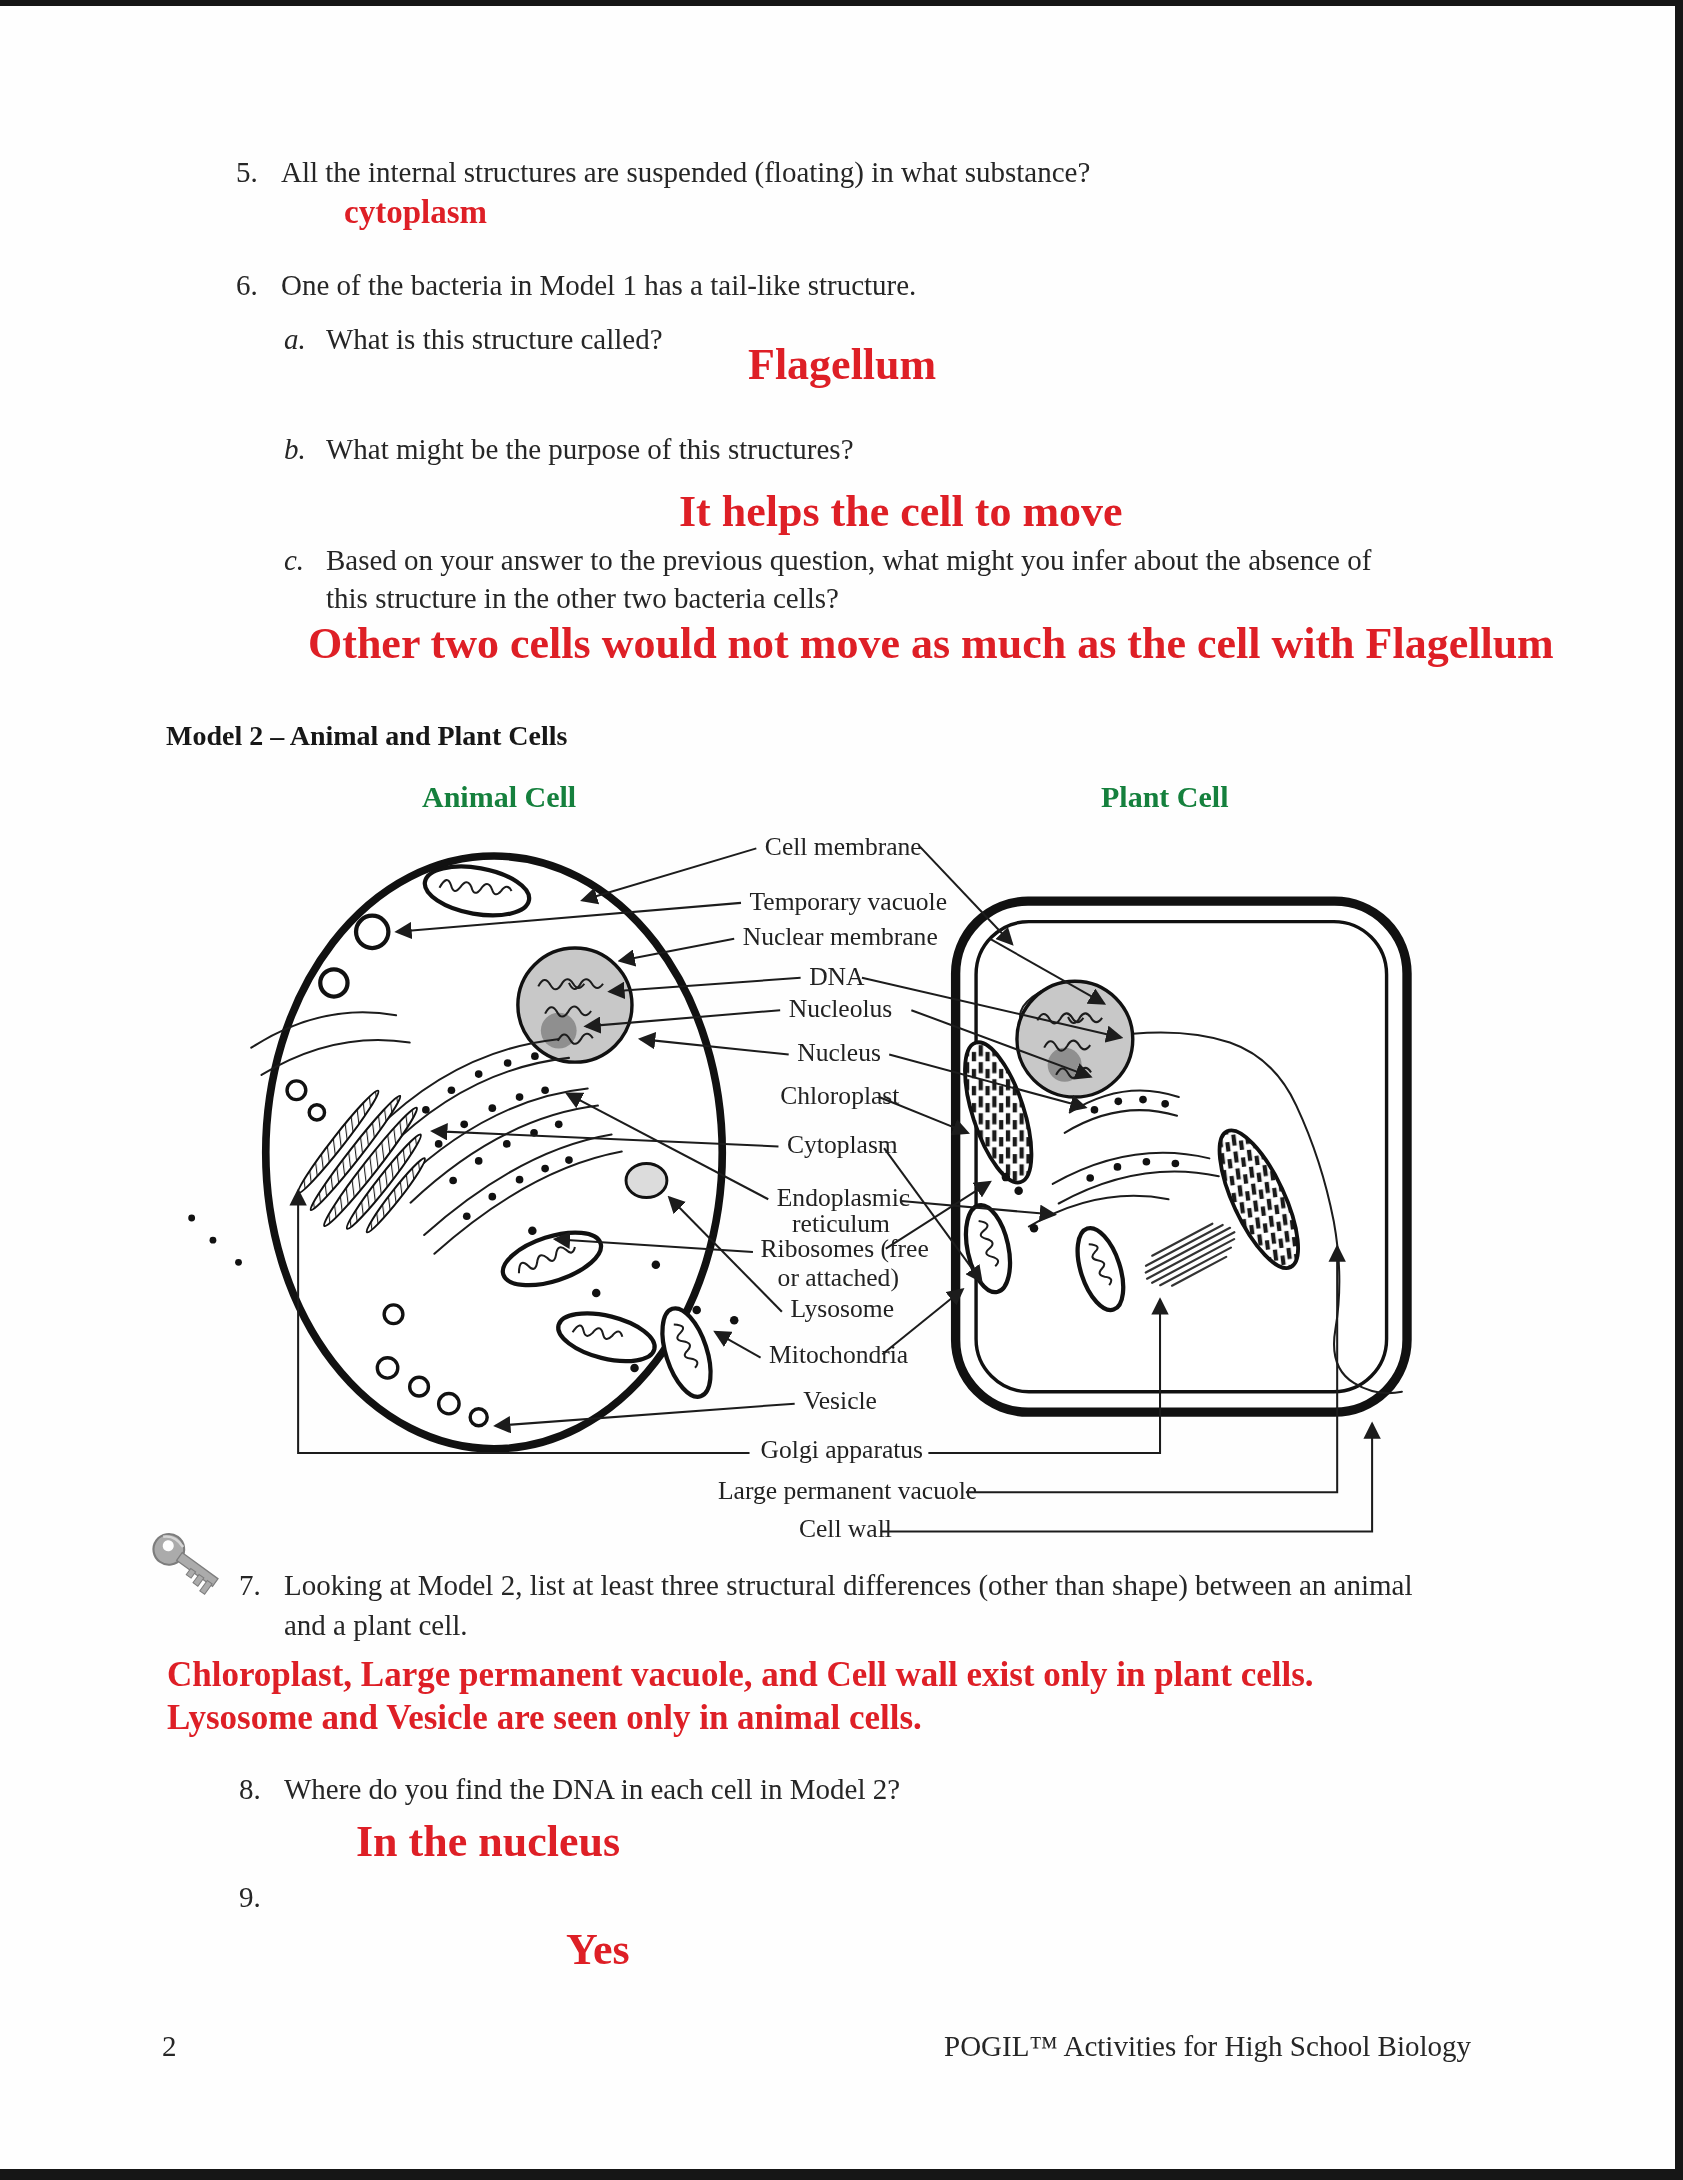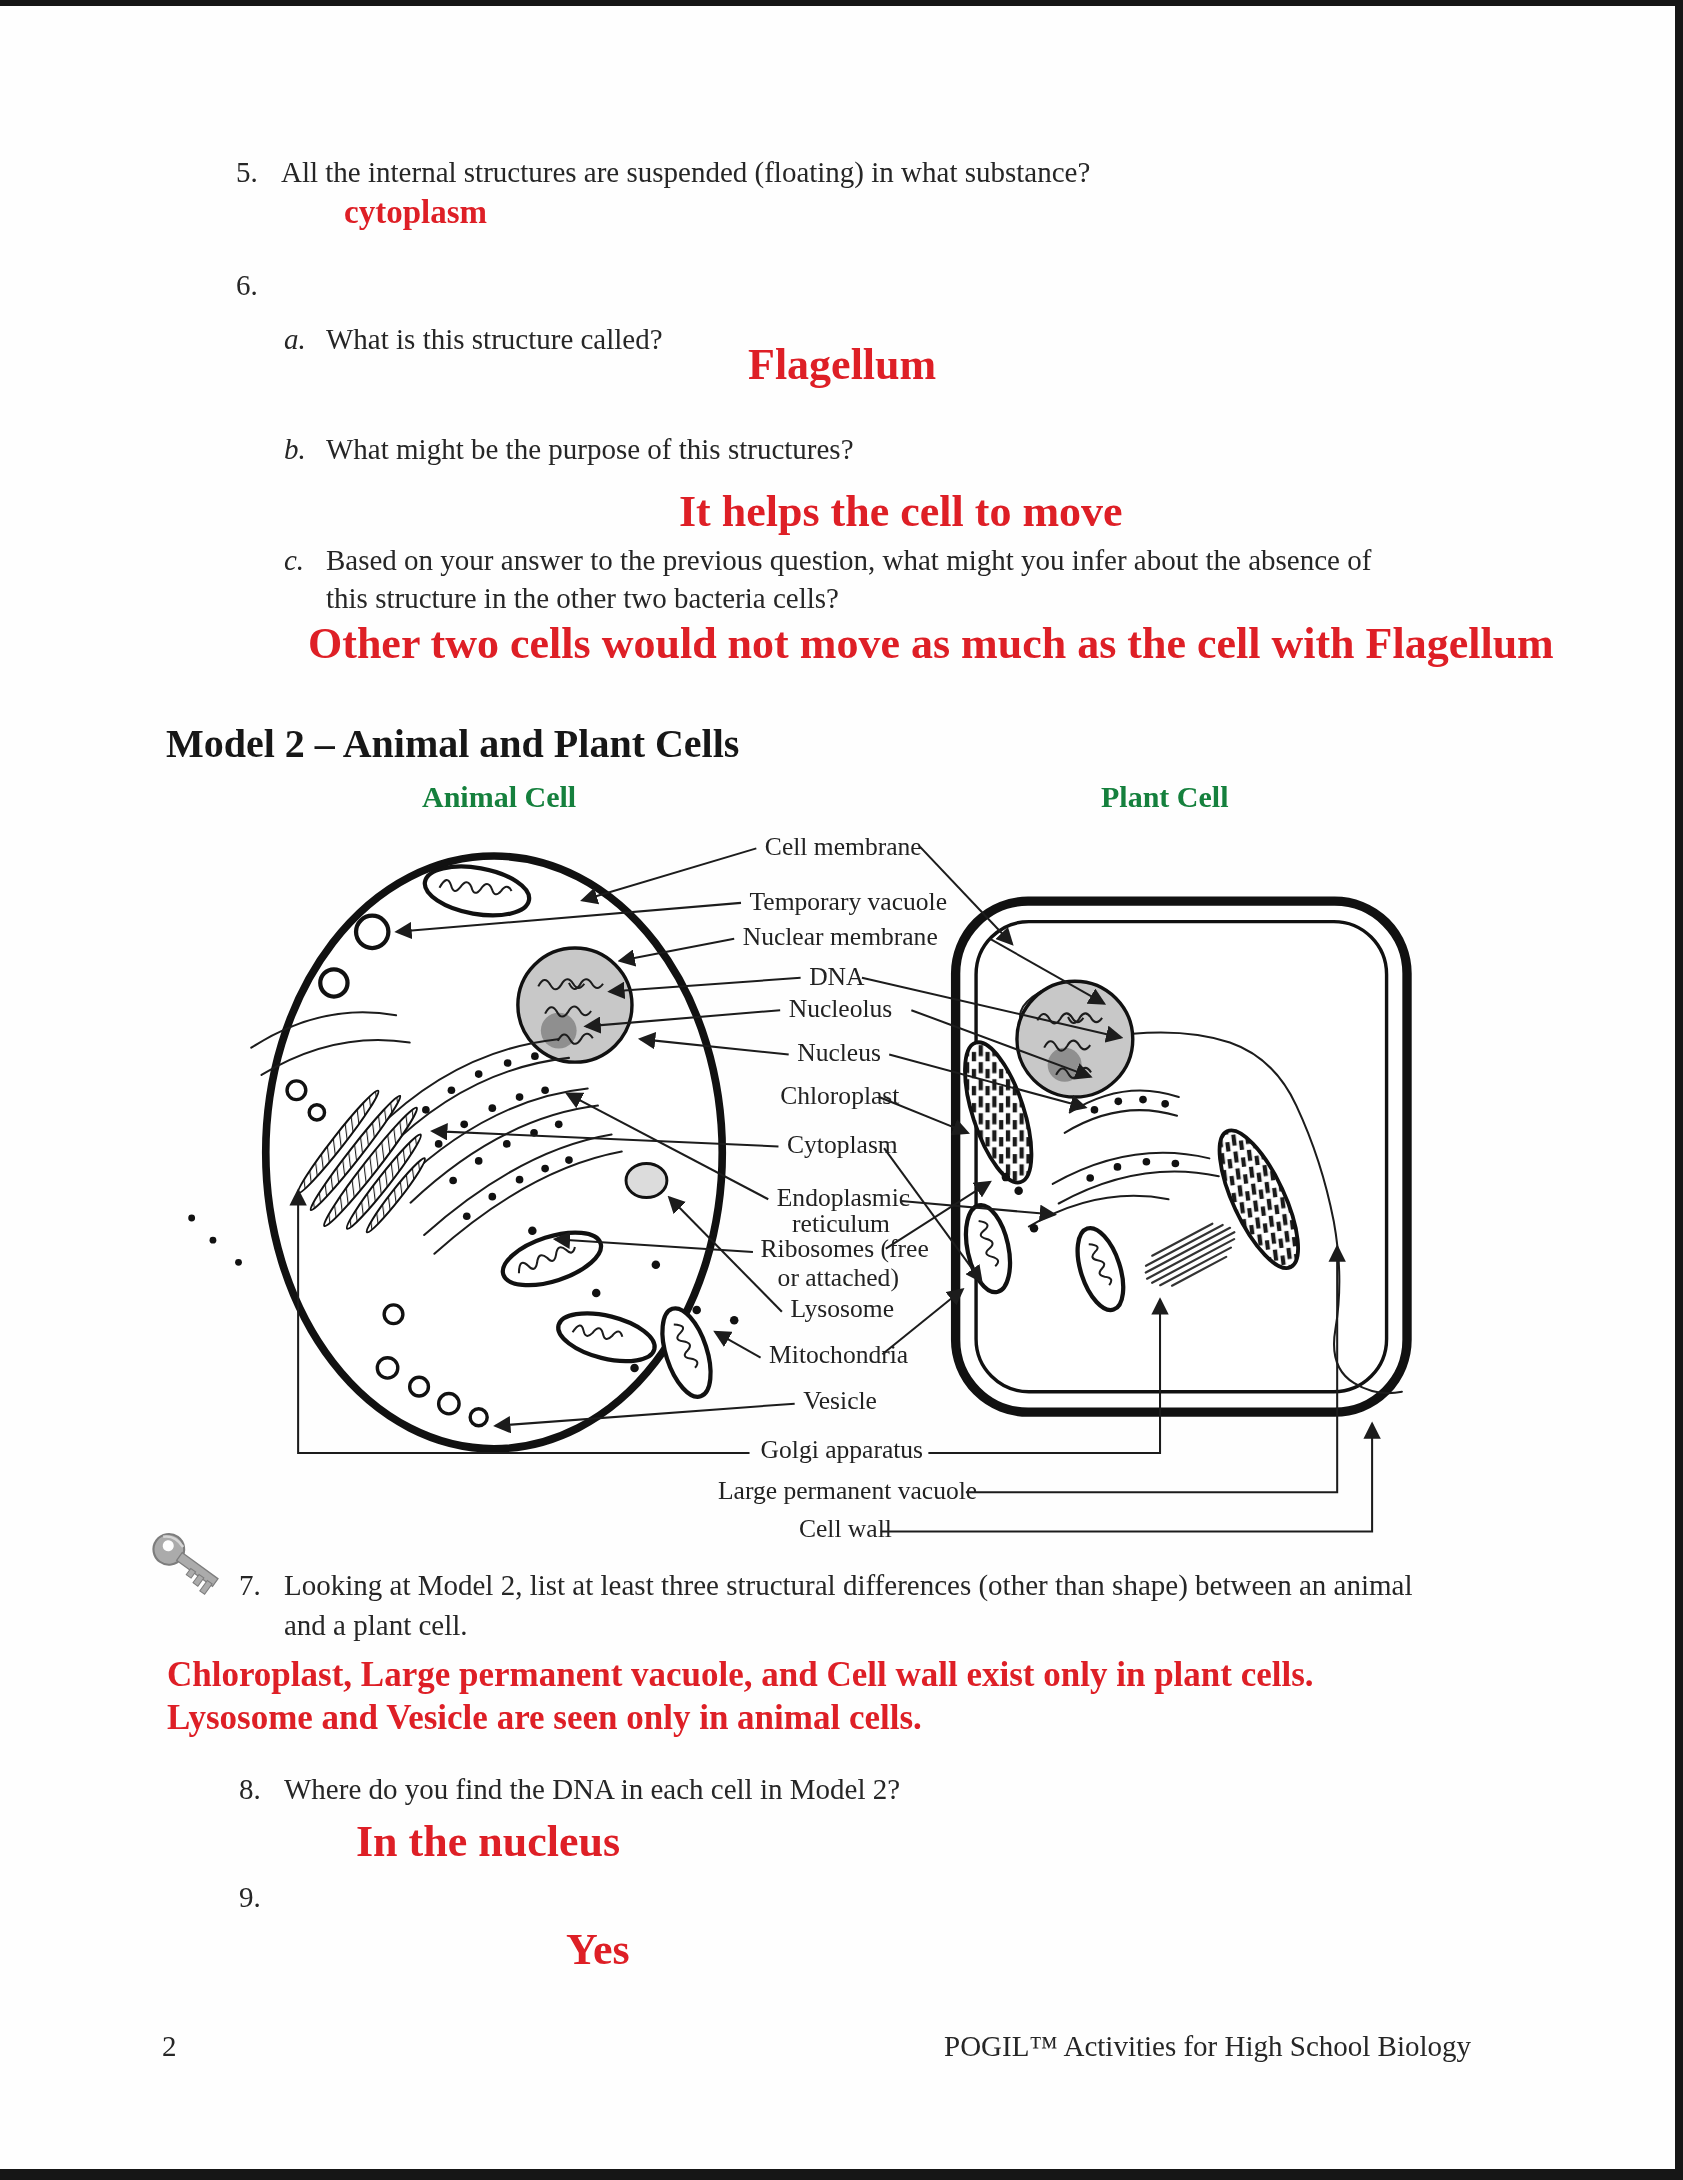--- a/index.html
+++ b/index.html
@@ -3,41 +3,42 @@
 <meta charset="utf-8">
 <style>
   html,body{margin:0;padding:0;background:#ffffff;}
   #page{position:relative;width:1683px;height:2181px;background:#fefefe;overflow:hidden;
         font-family:"Liberation Serif", serif;color:#1f1f1f;}
   .edge{position:absolute;background:#161616;}
   .qnum,.qtext,.qletter{position:absolute;font-size:29px;line-height:39px;white-space:nowrap;color:#262626;}
   .qletter{font-style:italic;}
   .ans{position:absolute;font-weight:bold;color:#de1f26;white-space:nowrap;}
   .a38{font-size:33px;} .a40{font-size:44px;} .a42{font-size:35px;}
-  .h1{position:absolute;font-size:40px;font-weight:bold;color:#171717;white-space:nowrap;}
+  .h1{position:absolute;font-size:28px;font-weight:bold;color:#171717;white-space:nowrap;}
   .celltitle{position:absolute;font-size:30px;font-weight:bold;color:#15803d;white-space:nowrap;}
   .footer{position:absolute;font-size:29px;color:#262626;white-space:nowrap;}
   svg text.dlabel{font-family:"Liberation Serif", serif;font-size:30px;fill:#222;}
   svg .ln{stroke:#1c1c1c;stroke-width:2.4;fill:none;}
   svg .shape{stroke:#111;fill:#fff;}
 </style>
 </head>
 <body>
 
 <div id="page">
 
   <div class="edge" style="left:0;top:0;width:1683px;height:6px;"></div>
   <div class="edge" style="left:1675px;top:0;width:7.7px;height:2181px;"></div>
   <div class="edge" style="left:0;top:2169px;width:1683px;height:12px;"></div>
 
   <div class="qnum" style="left:236px;top:153px;">5.</div>
   <div class="qtext" style="left:281px;top:153px;">All the internal structures are suspended (floating) in what substance?</div>
   <div class="ans a38" style="left:344px;top:194px;">cytoplasm</div>
 
   <div class="qnum" style="left:236px;top:266px;">6.</div>
+  <div class="qtext" style="left:281px;top:266px;">One of the bacteria in Model 1 has a tail-like structure.</div>
 
   <div class="qletter" style="left:284px;top:320px;">a.</div>
   <div class="qtext" style="left:326px;top:320px;">What is this structure called?</div>
   <div class="ans a40" style="left:748px;top:339px;">Flagellum</div>
 
   <div class="qletter" style="left:284px;top:430px;">b.</div>
   <div class="qtext" style="left:326px;top:430px;">What might be the purpose of this structures?</div>
   <div class="ans a40" style="left:633px;top:486px;margin-left:46px;">It helps the cell to move</div>
 
   <div class="qletter" style="left:284px;top:541px;">c.</div>

